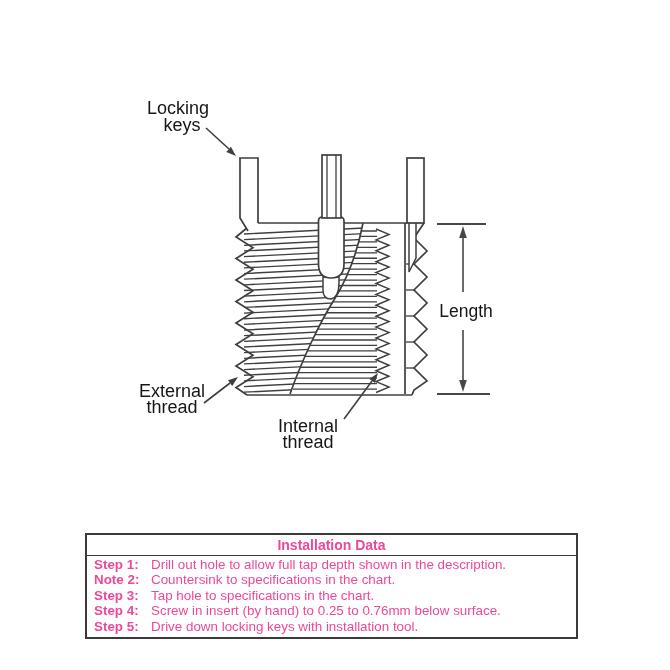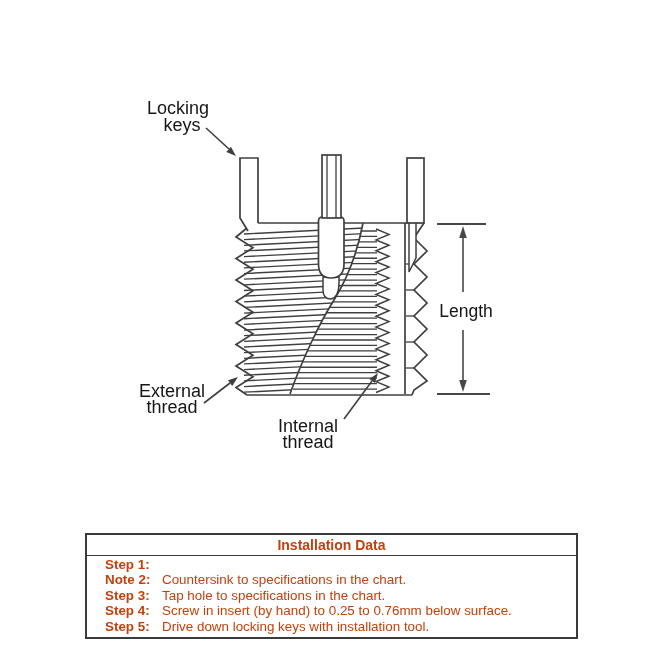--- a/index.html
+++ b/index.html
@@ -4,25 +4,25 @@
 <style>
   html,body{margin:0;padding:0;background:#ffffff;width:670px;height:670px;overflow:hidden;
     font-family:"Liberation Sans", sans-serif;}
   #stage{position:relative;width:670px;height:670px;background:#fff;}
   #diagram-svg{position:absolute;left:0;top:0;}
   svg text{fill:#161616;font-family:"Liberation Sans",sans-serif;}
   .lbl{font-size:18px;}
   .lbl-len{font-size:17.5px;}
   
   .idata{position:absolute;left:85px;top:533px;width:489px;border:2px solid #3a3a3a;
-    color:#c2410c;background:#fff;}
+    color:#ec4899;background:#fff;}
   .idata-title{text-align:center;font-weight:bold;font-size:14px;line-height:18px;
     border-bottom:1.7px solid #3a3a3a;padding:1px 0 1px 0;}
   .idata-body{padding:1px 2px 3px 0;}
-  .idata-row{display:flex;line-height:15.4px;font-size:13.4px;padding-left:11px;}
+  .idata-row{display:flex;line-height:15.4px;font-size:13.4px;}
   .idata-label{flex:none;width:57px;font-weight:bold;padding-left:7px;}
   .idata-text{flex:1;}
 </style>
 </head>
 <body>
 
 <div id="stage">
 
   <svg id="diagram-svg" width="670" height="530" viewBox="0 0 670 530">
     <defs>
@@ -164,20 +164,21 @@
     <text class="lbl" x="308" y="448" text-anchor="middle">thread</text>
 
     <text class="lbl-len" x="466" y="317" text-anchor="middle">Length</text>
   </svg>
 
   <div class="idata">
     <div class="idata-title">Installation Data</div>
     <div class="idata-body">
       <div class="idata-row">
         <span class="idata-label">Step 1:</span>
+        <span class="idata-text">Drill out hole to allow full tap depth shown in the description.</span>
       </div>
       <div class="idata-row">
         <span class="idata-label"></span>
       </div>
       <div class="idata-row">
         <span class="idata-label">Note 2:</span>
         <span class="idata-text">Countersink to specifications in the chart.</span>
       </div>
       <div class="idata-row">
         <span class="idata-label">Step 3:</span>

